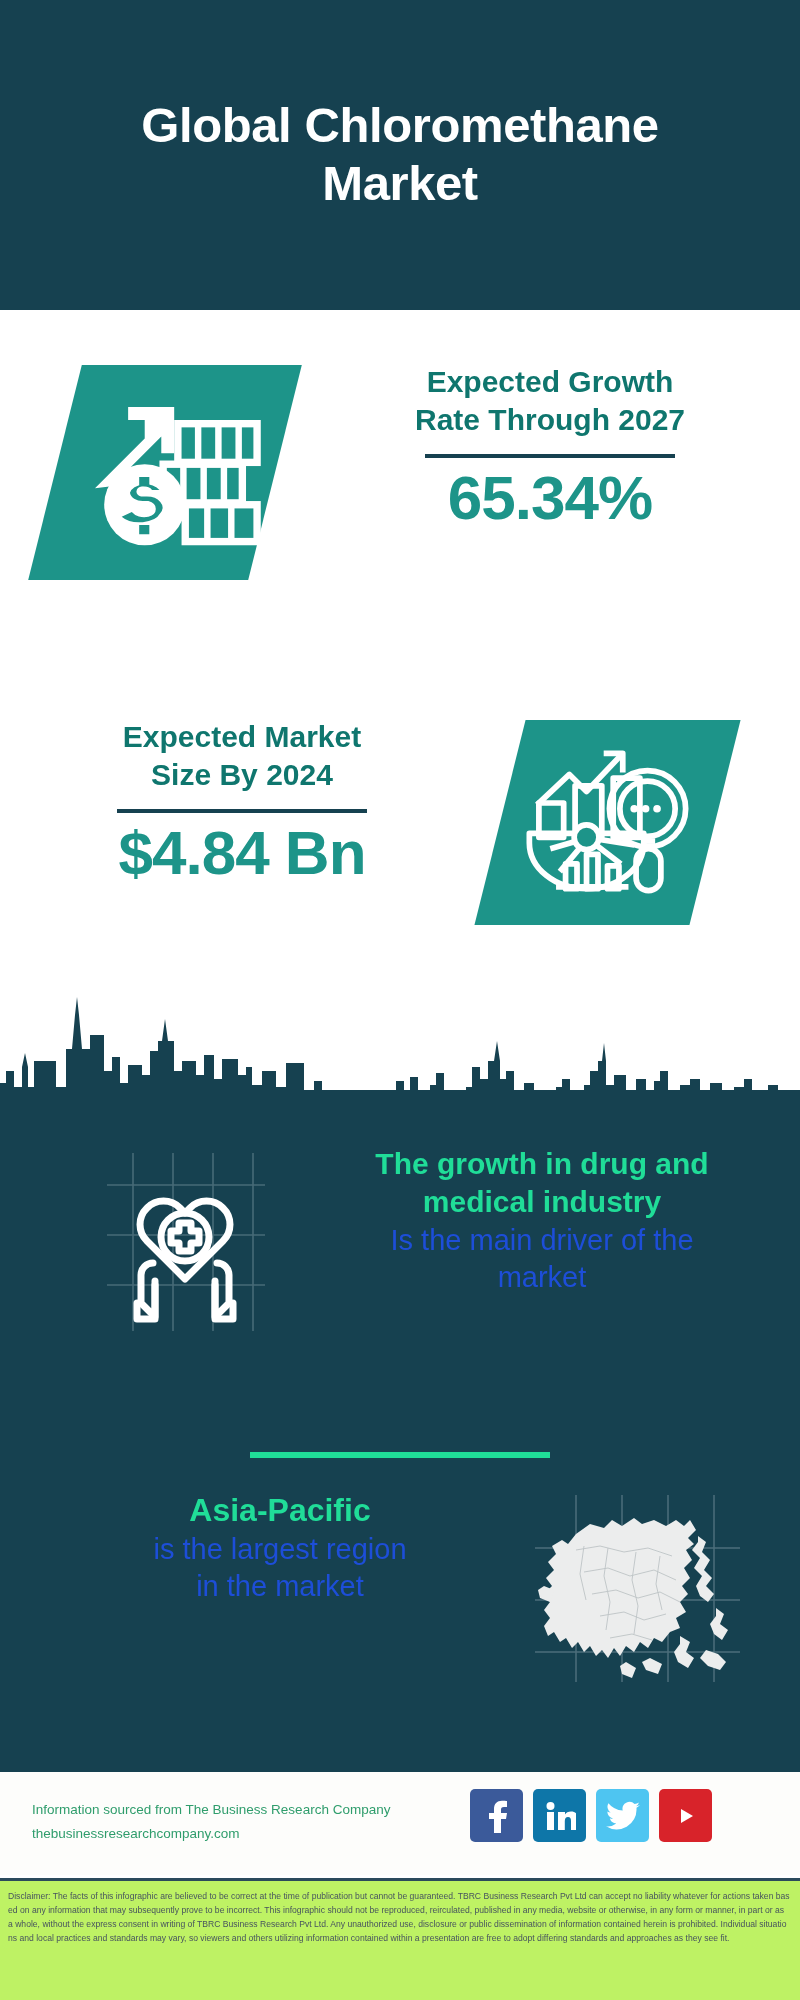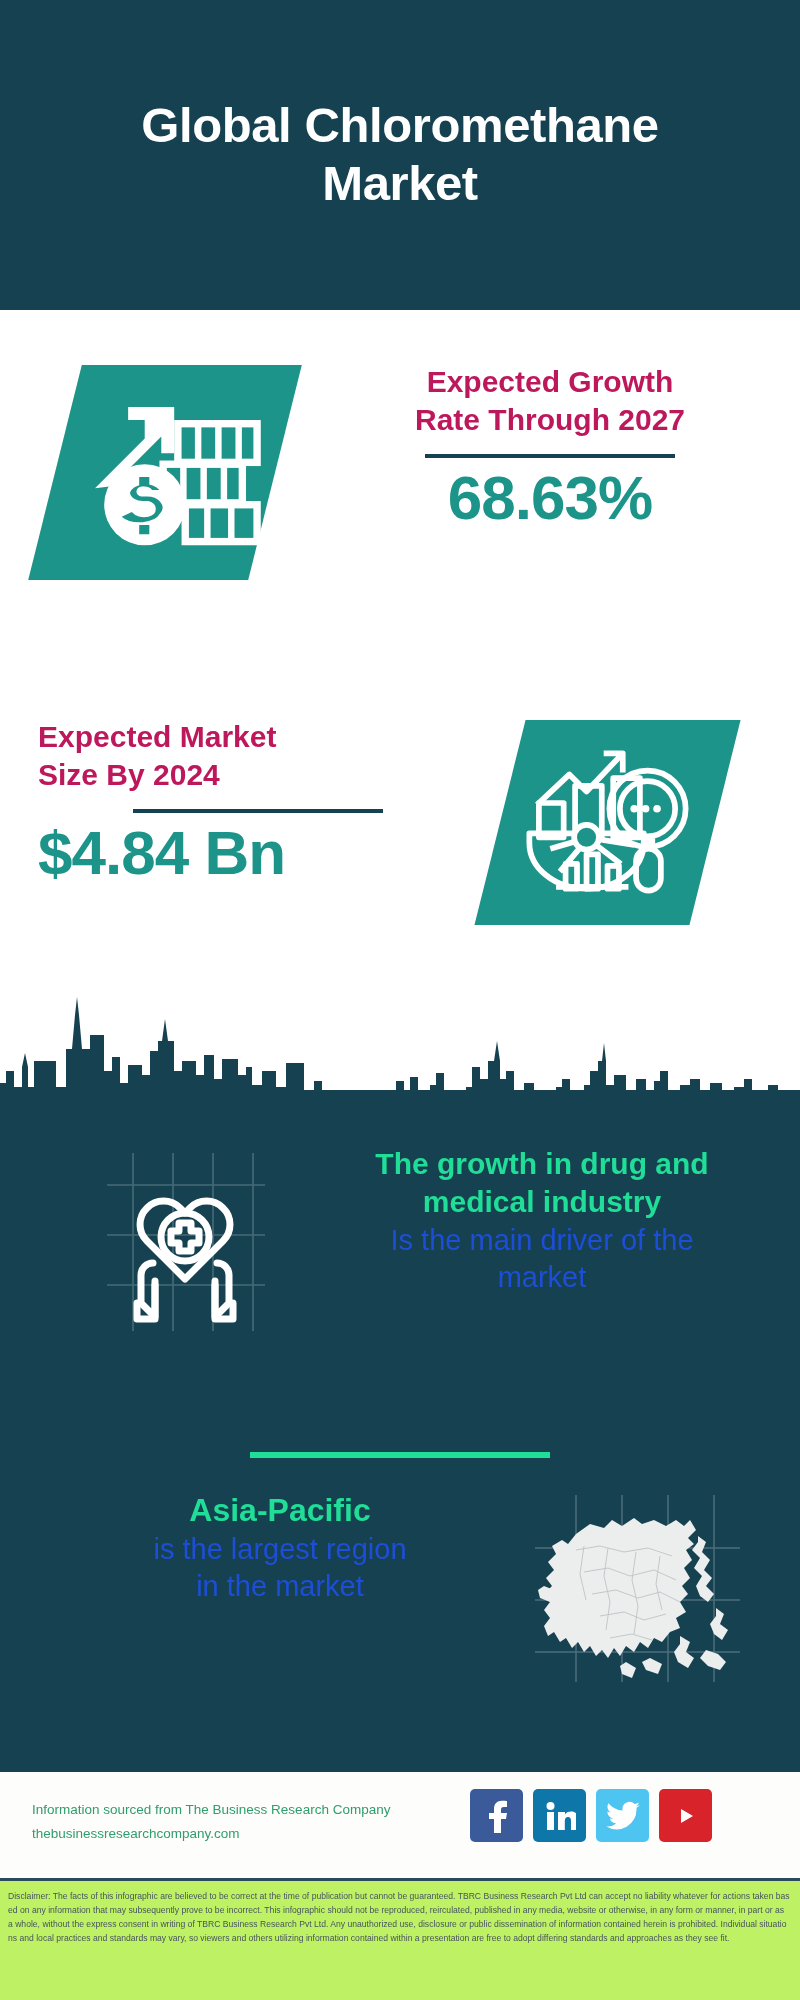--- a/index.html
+++ b/index.html
@@ -31,38 +31,38 @@
     background:#1d9489;
     transform: skewX(-14deg);
   }
   .icon-money {
     position:absolute; left:78px; top:40px; width:185px; height:175px;
   }
   .stat1-text {
     position:absolute; left:330px; top:18px; width:440px; text-align:center;
   }
   .stat-heading {
-    color:#be185d; font-size:30px; font-weight:bold; line-height:1.28;
+    color:#0f766e; font-size:30px; font-weight:bold; line-height:1.28;
   }
   .stat-rule {
     height:4px; background:#164150; margin:14px auto 4px; width:250px;
   }
   .stat-value {
     color:#1d9489; font-size:62px; font-weight:bold; line-height:1.15;
     letter-spacing:-1px;
   }
 
   
   .stat2 { position:absolute; left:0; top:700px; width:800px; height:290px; }
   .para-right {
     position:absolute; left:500px; top:20px; width:215px; height:205px;
     background:#1d9489; transform: skewX(-14deg);
   }
   .icon-research { position:absolute; left:520px; top:42px; width:175px; height:162px; }
-  .stat2-text { position:absolute; left:38px; top:18px; width:440px; }
+  .stat2-text { position:absolute; left:22px; top:18px; width:440px; text-align:center; }
 
   
   .dark-panel {
     position:absolute; left:0; top:1090px; width:800px; height:680px;
     background:#164150;
   }
   .skyline {
     position:absolute; left:0; top:975px; width:800px; height:125px;
     display:block;
   }
@@ -145,21 +145,21 @@
         <g fill="#1d9489">
           <path d="M66 100 h11 v10 h-11 z M66 152 h11 v10 h-11 z"></path>
           <path d="M88 114 a17 11 0 0 0 -32 3 a14 10 0 0 0 14 9 h6 a12 9 0 0 1 0 17 a15 10 0 0 1 -18 -5 l-11 5 a24 15 0 0 0 42 -4 a17 12 0 0 0 -15 -18 h-6 a9 6 0 0 1 1 -11 a11 7 0 0 1 11 4 z"></path>
         </g>
       </g>
     </svg>
     <div class="stat1-text">
       <div class="stat-heading">Expected Growth</div>
       <div class="stat-heading">Rate Through 2027</div>
       <div class="stat-rule"></div>
-      <div class="stat-value">68.63%</div>
+      <div class="stat-value">65.34%</div>
     </div>
   </div>
 
   <div class="stat2">
     <div class="para-right"></div>
     <svg class="icon-research" viewBox="0 0 180 170">
       <g fill="none" stroke="#ffffff" stroke-width="6" stroke-linejoin="round">
         <polyline points="16,66 50,34 68,52 104,14"></polyline>
         <polyline points="86,12 106,12 106,32"></polyline>
         <rect x="18" y="64" width="26" height="36"></rect>

